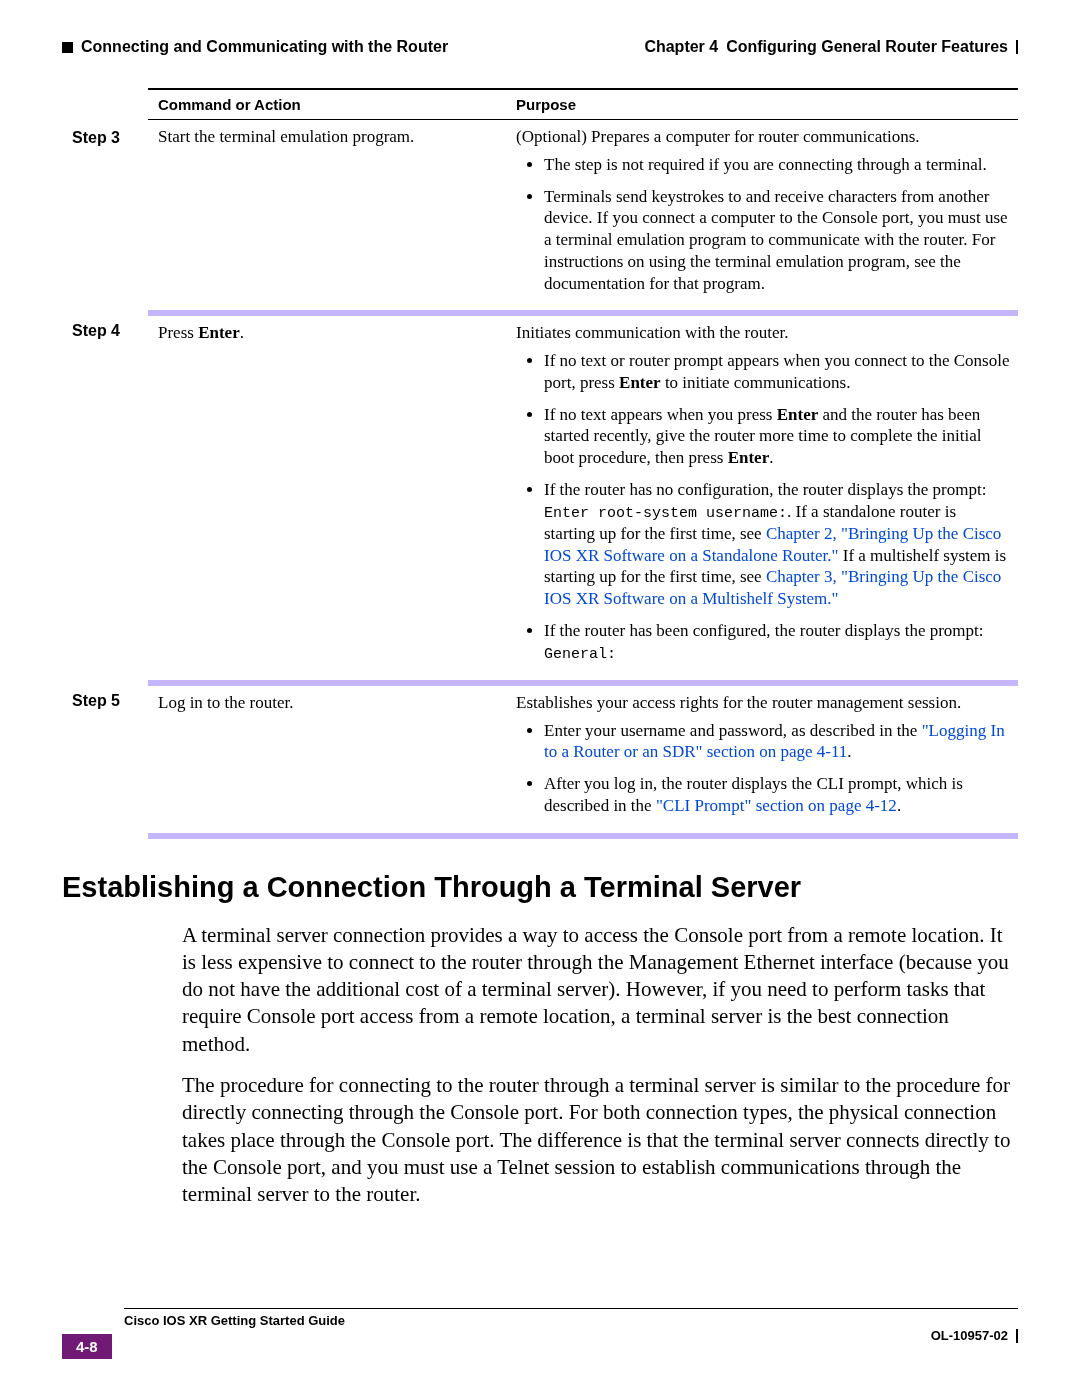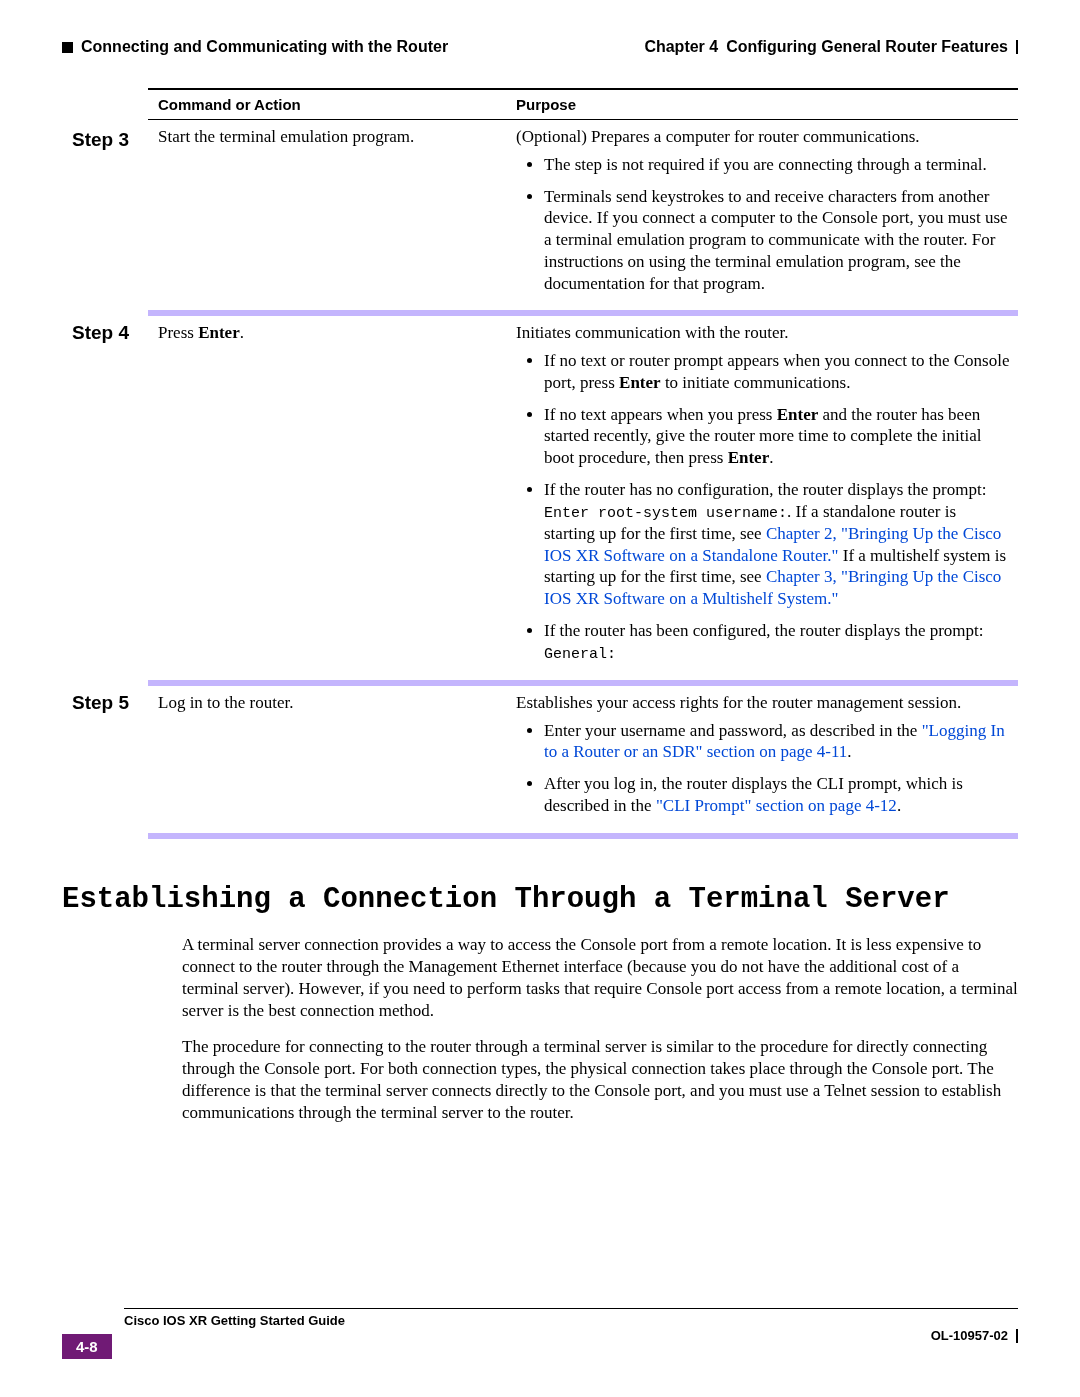--- a/index.html
+++ b/index.html
@@ -65,43 +65,43 @@
   }
   table.steps thead th.step-col { width: 66px; border-top:none; border-bottom:none; }
   table.steps thead th.cmd-col { width: 338px; }
   table.steps tbody td {
     vertical-align: top;
     padding: 6px 8px 6px 10px;
     border-bottom: 6px solid #c4b5fd;
   }
   table.steps tbody td.step-label {
     font-family: Arial, Helvetica, sans-serif;
-    font-size: 19px;
+    font-size: 16px;
     font-weight: bold;
     border-bottom: none;
     padding-top: 8px;
     margin-top: 44px;
   }
   ul.bullets {
     margin: 6px 0 4px 0;
     padding-left: 28px;
   }
   ul.bullets li { margin-bottom: 10px; }
   .mono { font-family: "Courier New", monospace; font-size: 15px; }
   a.link { color: #0048d7; text-decoration: none; }
   .bold { font-weight: bold; }
 
   h1.section-title {
-    font-family: Liberation Mono, monospace;
+    font-family: Liberation Sans, sans-serif;
     font-weight: bold;
     font-size: 29px;
-    margin: 44px 0 18px 0;
+    margin: 32px 0 18px 0;
   }
   .body-text {
-    font-size: 17px;
+    font-size: 21px;
     line-height: 1.3;
     margin: 0 0 14px 120px;
   }
 
   .footer {
     position: absolute;
     left: 62px;
     right: 62px;
     bottom: 38px;
   }

